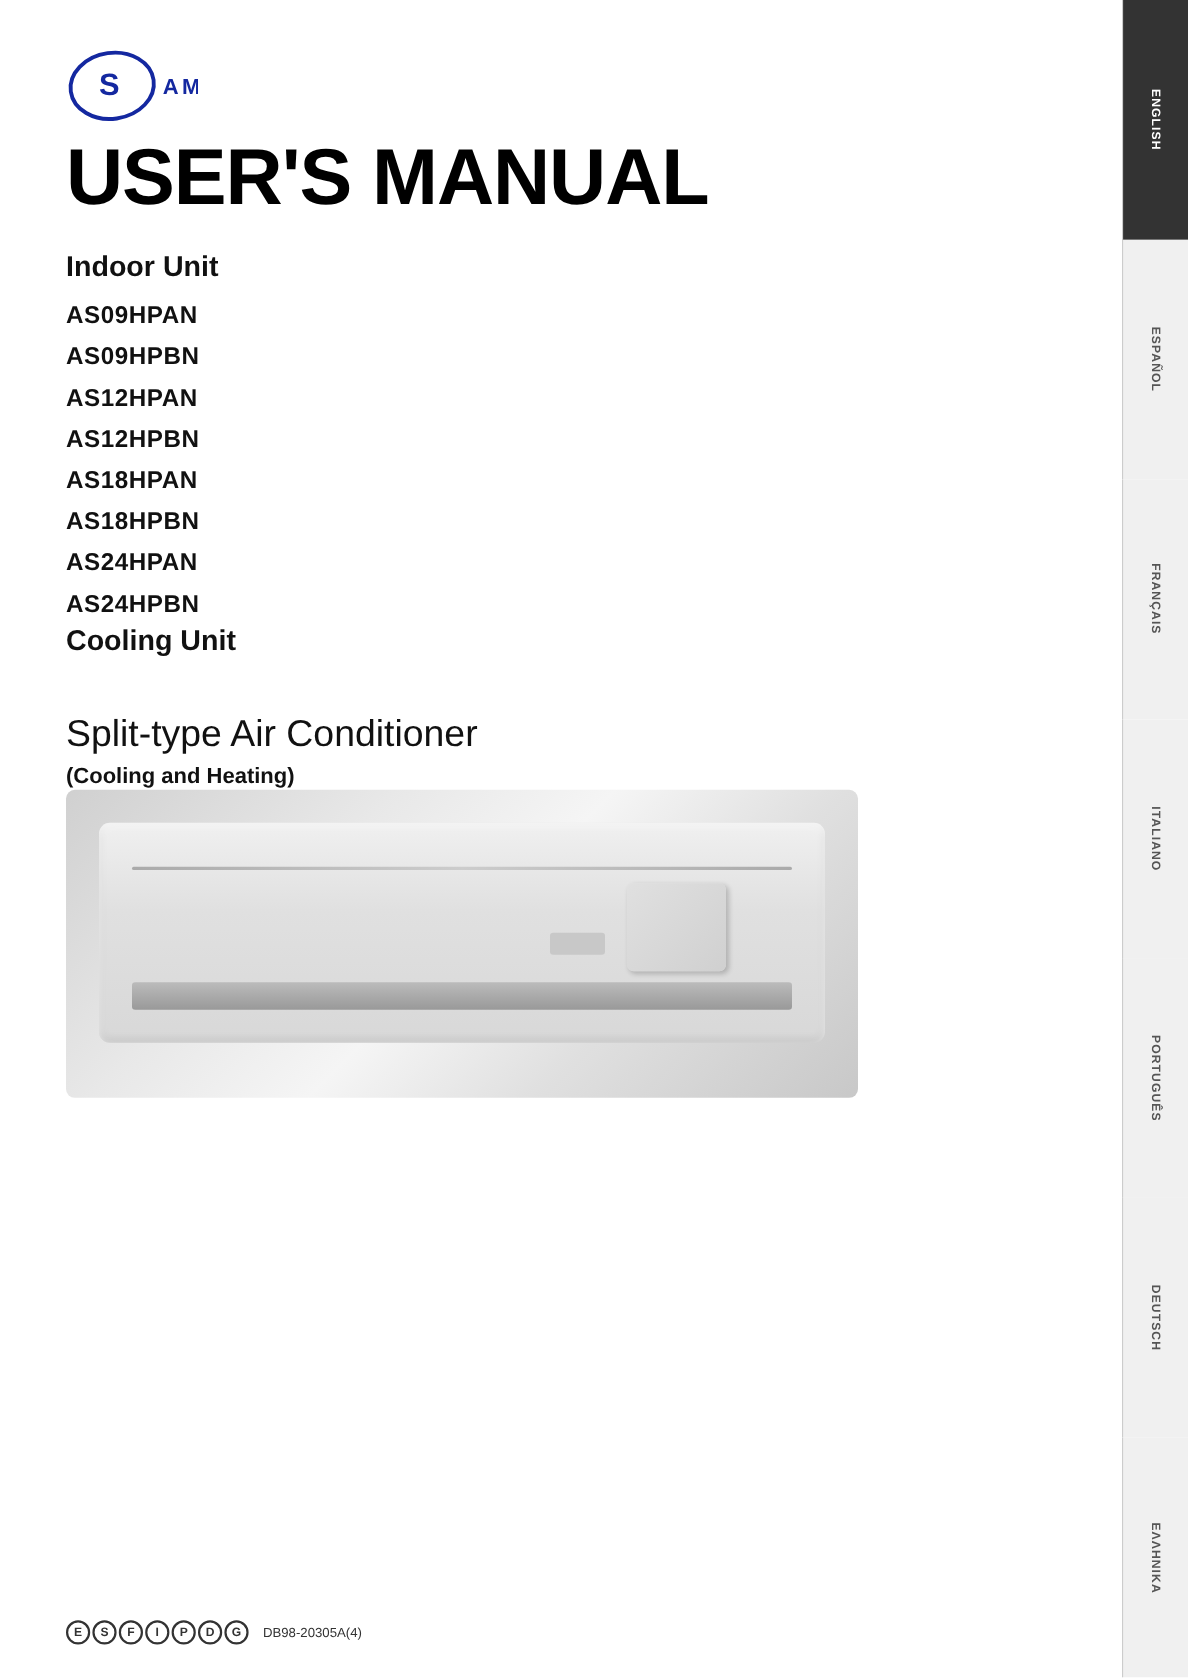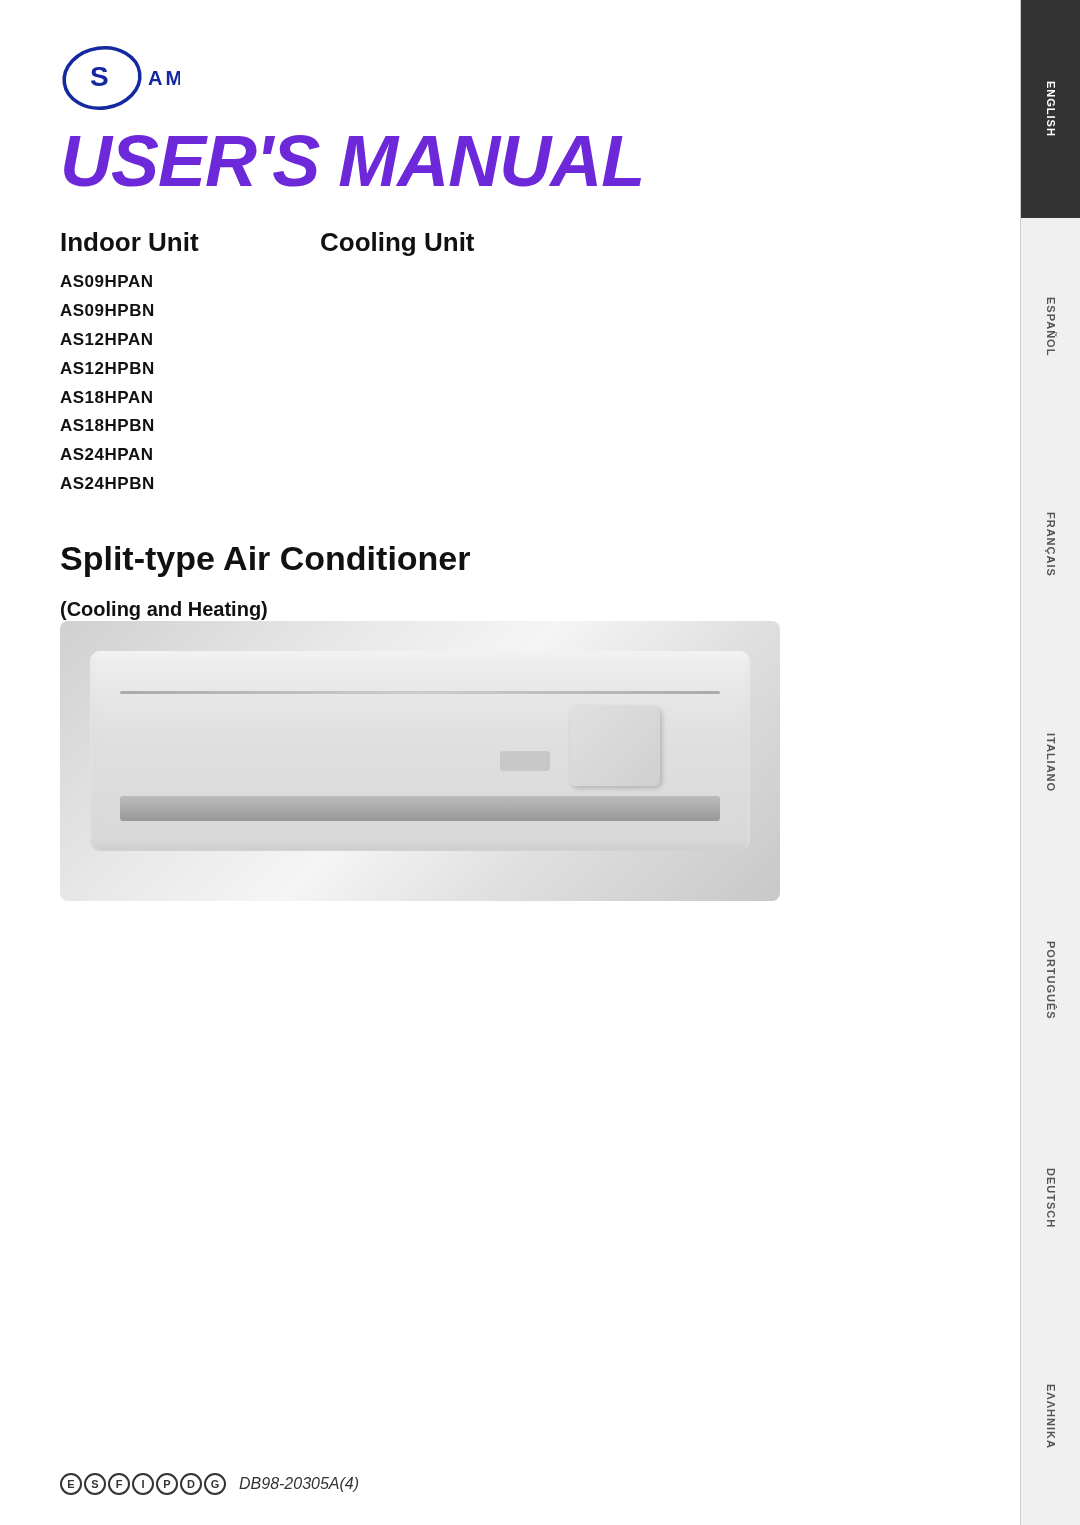--- a/index.html
+++ b/index.html
@@ -67,65 +67,65 @@
 
     .samsung-logo {
       display: flex;
       align-items: center;
     }
 
     
     .manual-title {
       font-size: 72px;
       font-weight: 900;
-      color: #6d28d9;
+      color: #000000;
       line-height: 1;
       margin-bottom: 30px;
       margin-top: 10px;
       letter-spacing: -1px;
-      font-style: italic;
     }
 
     
     .units-section {
       display: flex;
       gap: 0;
       margin-bottom: 40px;
+      flex-direction: column;
     }
 
     .unit-column {
       min-width: 200px;
       margin-right: 60px;
     }
 
     .unit-header {
       font-size: 26px;
       font-weight: 900;
       color: #111;
       margin-bottom: 10px;
     }
 
     .model-list {
       list-style: none;
     }
 
     .model-list li {
-      font-size: 17px;
+      font-size: 22px;
       font-weight: 900;
       color: #111;
       line-height: 1.7;
       letter-spacing: 0.5px;
     }
 
     
     .product-type {
       font-size: 34px;
-      font-weight: 700;
+      font-weight: 400;
       color: #111;
-      margin-bottom: 20px;
+      margin-bottom: 8px;
       margin-top: 20px;
     }
 
     .product-subtitle {
       font-size: 20px;
       font-weight: 900;
       color: #111;
     }
 
     
@@ -221,24 +221,23 @@
       border-radius: 50%;
       display: inline-flex;
       align-items: center;
       justify-content: center;
       font-size: 11px;
       font-weight: bold;
       color: #333;
     }
 
     .footer-doc-num {
-      font-size: 16px;
+      font-size: 12px;
       color: #333;
       margin-left: 5px;
-      font-style: italic;
     }
   </style>
 </head>
 <body>
 
 <div class="lang-sidebar">
   <div class="lang-tab active">
     <span>ENGLISH</span>
   </div>
   <div class="lang-tab inactive">

